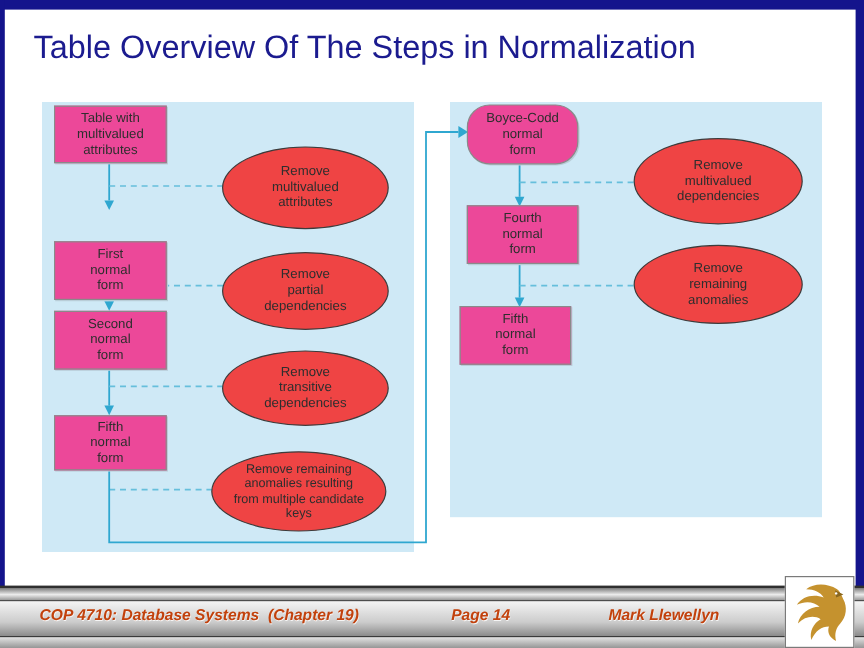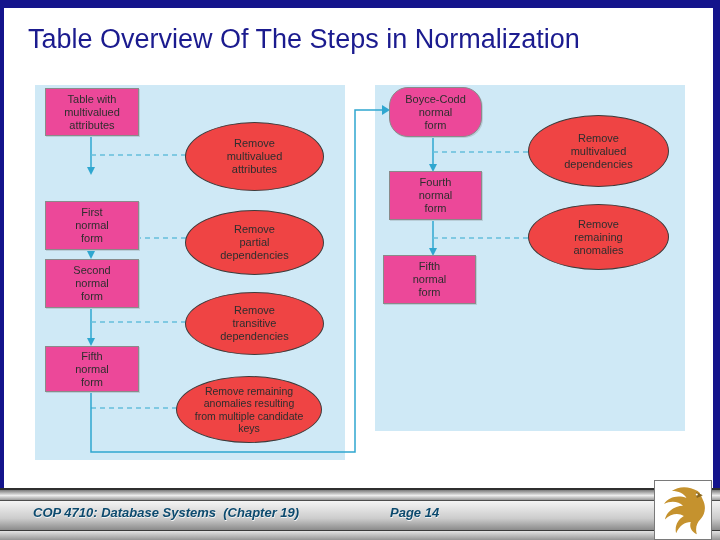--- a/index.html
+++ b/index.html
@@ -43,25 +43,25 @@
     border-top:2px solid #2f2f2f;box-sizing:border-box;
     background:linear-gradient(180deg,#7a7a7a,#ececec 55%,#9a9a9a);}
   .footer .band2{position:absolute;left:0;top:12px;width:720px;height:30px;
     border-top:1px solid #4d4d4d;box-sizing:border-box;
     background:linear-gradient(180deg,#f4f4f4,#cccccc 60%,#8b8b8b);}
   .footer .band3{position:absolute;left:0;top:42px;width:720px;height:10px;
     border-top:1px solid #3a3a3a;box-sizing:border-box;
     background:linear-gradient(180deg,#e3e3e3,#969696);}
   .footer-text{
     position:absolute;top:17px;height:20px;
-    font-size:13px;font-weight:bold;font-style:italic;color:#0c4a6e;
+    font-size:13px;font-weight:bold;font-style:italic;color:#c2410c;
     white-space:pre;text-shadow:0.5px 0.5px 0 #f5f5f5;
   }
   .footer-course{left:33px;}
-  .footer-page{left:390px;}
+  .footer-page{left:376px;}
   .footer-author{left:507px;}
   
   .logo-box{
     position:absolute;left:654px;top:480px;width:58px;height:60px;
     background:#ffffff;border:1px solid #7a7a7a;box-sizing:border-box;z-index:5;
     display:flex;align-items:center;justify-content:center;
   }
 </style>
 </head>
 <body>
@@ -157,20 +157,21 @@
 <div class="fellipse" style="left:528px;top:204px;width:139px;height:64px;">Remove
 remaining
 anomalies</div>
 
 <div class="footer">
   <div class="band1"></div>
   <div class="band2"></div>
   <div class="band3"></div>
   <span class="footer-text footer-course">COP 4710: Database Systems  (Chapter 19)</span>
   <span class="footer-text footer-page">Page 14</span>
+  <span class="footer-text footer-author">Mark Llewellyn</span>
 </div>
 
 <div class="logo-box">
   <svg width="50" height="54" viewBox="0 0 58 60">
     <path d="M46 8 C36 2 24 2 16 8 C24 8 30 11 33 16 C23 12 12 15 7 23 C15 19 24 20 29 25 C19 25 10 32 8 41 C15 34 24 33 30 37 C23 41 19 49 21 57 C25 48 31 44 38 44 C36 50 39 55 45 58 C43 51 45 45 49 41 C55 35 56 25 52 18 C50 13 48 10 46 8 Z" fill="#c5922e"></path>
     <circle cx="44" cy="13" r="5" fill="#c5922e"></circle>
     <path d="M44 9 l8 4 -7 3 z" fill="#8a671e"></path>
     <circle cx="45" cy="12" r="1.2" fill="#ffffff"></circle>
   </svg>
 </div>

